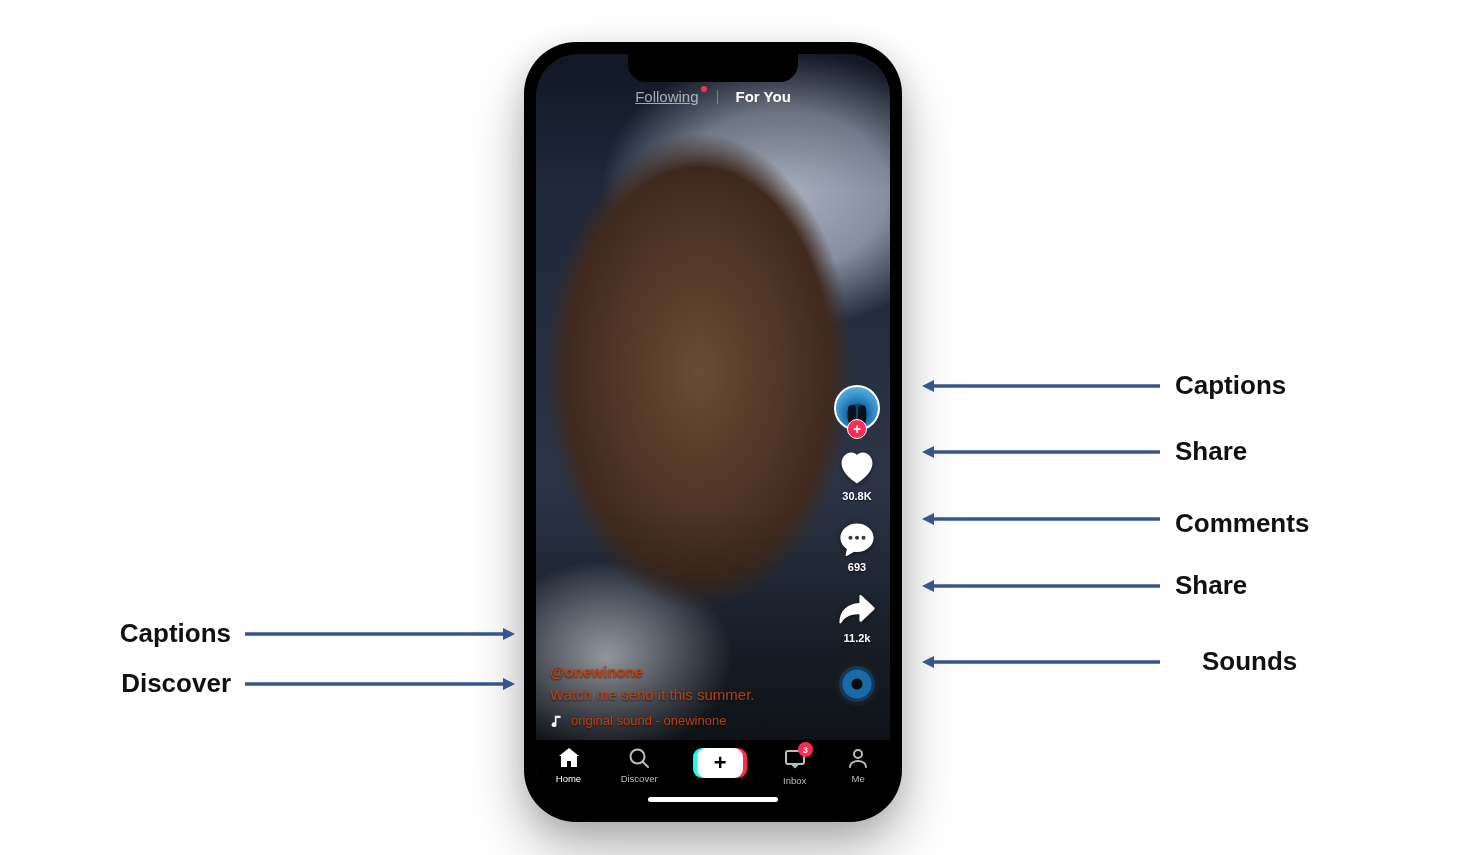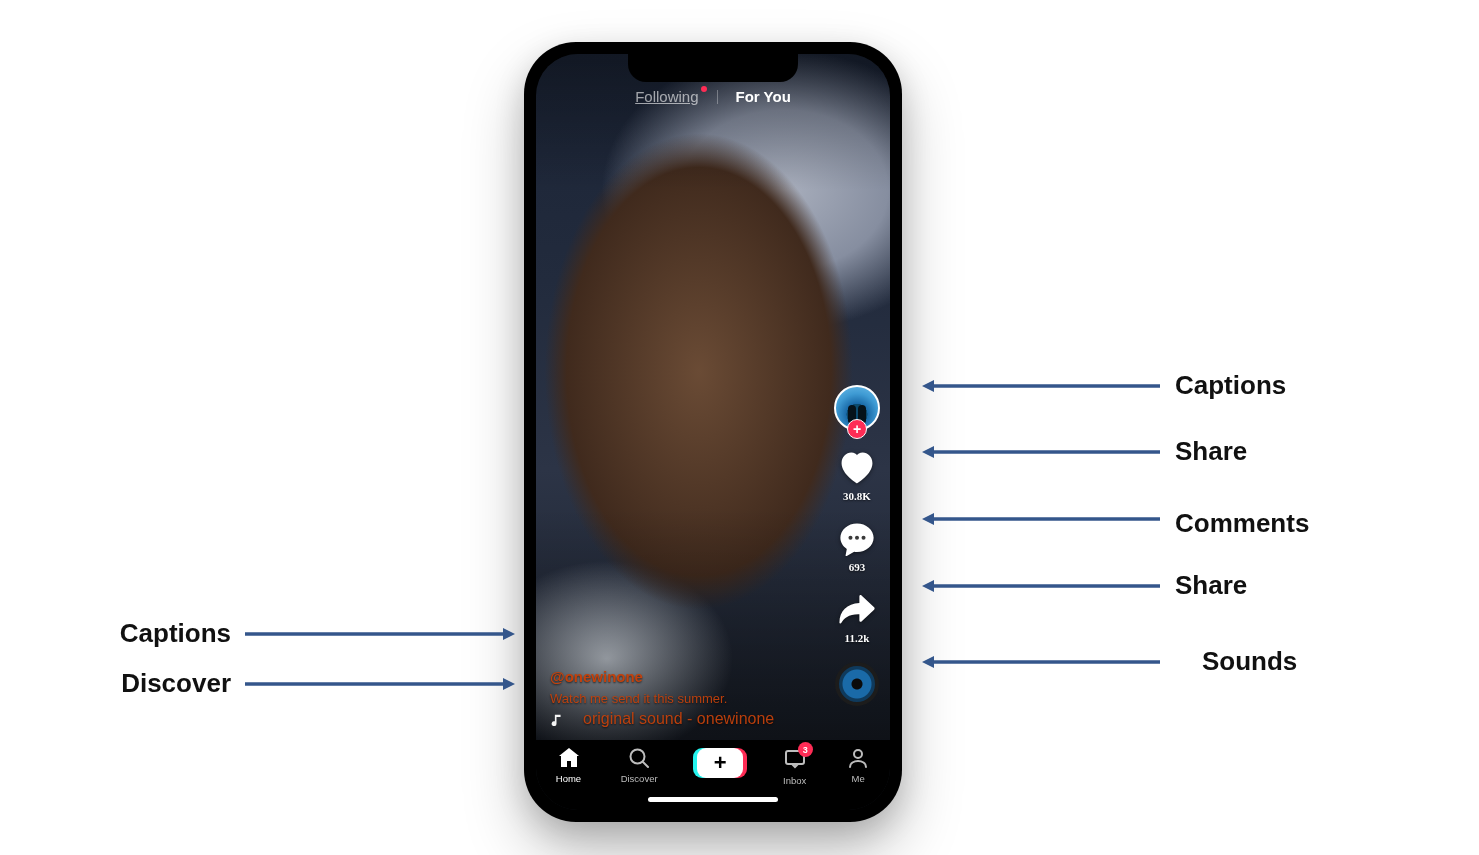--- a/index.html
+++ b/index.html
@@ -83,21 +83,21 @@
     position: absolute;
     right: 10px;
     bottom: 104px;
     display: flex;
     flex-direction: column;
     align-items: center;
     gap: 18px;
     z-index: 20;
   }
   .rail-item { display: flex; flex-direction: column; align-items: center; gap: 3px; color: #fff; }
-  .rail-count { font-size: 11px; font-weight: 600; text-shadow: 0 1px 2px rgba(0,0,0,0.6); font-family: Liberation Serif, serif; }
+  .rail-count { font-size: 11px; font-weight: 600; text-shadow: 0 1px 2px rgba(0,0,0,0.6); }
   .avatar-wrap { position: relative; width: 46px; height: 46px; }
   .avatar {
     width: 46px; height: 46px; border-radius: 50%;
     border: 2px solid #fff;
     background: radial-gradient(circle at 50% 65%, #0b4a6e 0%, #0b4a6e 30%, #1a6aa8 31%, #3e9ad3 60%, #6fbfea 100%);
     position: relative; overflow: hidden;
   }
   .avatar::before, .avatar::after{
     content:""; position:absolute; bottom:6px; width:8px; height:18px;
     background: #05121a; border-radius: 4px 4px 2px 2px;
@@ -124,22 +124,22 @@
     border: 4px solid #1c1c1c;
   }
   
   .caption {
     position: absolute;
     left: 14px; right: 90px; bottom: 82px;
     color: #c2410c; z-index: 20;
     text-shadow: 0 1px 2px rgba(0,0,0,0.7);
   }
   .caption .user { font-weight: 700; font-size: 15px; margin-bottom: 6px; }
-  .caption .text { font-size: 13px; margin-bottom: 4px; opacity: 0.95; }
-  .caption .sound { font-size: 16px; display: flex; align-items: center; gap: 20px; opacity: 0.95; }
+  .caption .text { font-size: 15px; margin-bottom: 10px; opacity: 0.95; }
+  .caption .sound { font-size: 13px; display: flex; align-items: center; gap: 8px; opacity: 0.95; }
   .music-note { width: 13px; height: 13px; flex: 0 0 auto; }
   
   .navbar {
     position: absolute; left: 0; right: 0; bottom: 0;
     height: 70px;
     background: #000;
     display: flex; align-items: flex-start; justify-content: space-around;
     padding-top: 6px;
     z-index: 25;
   }

